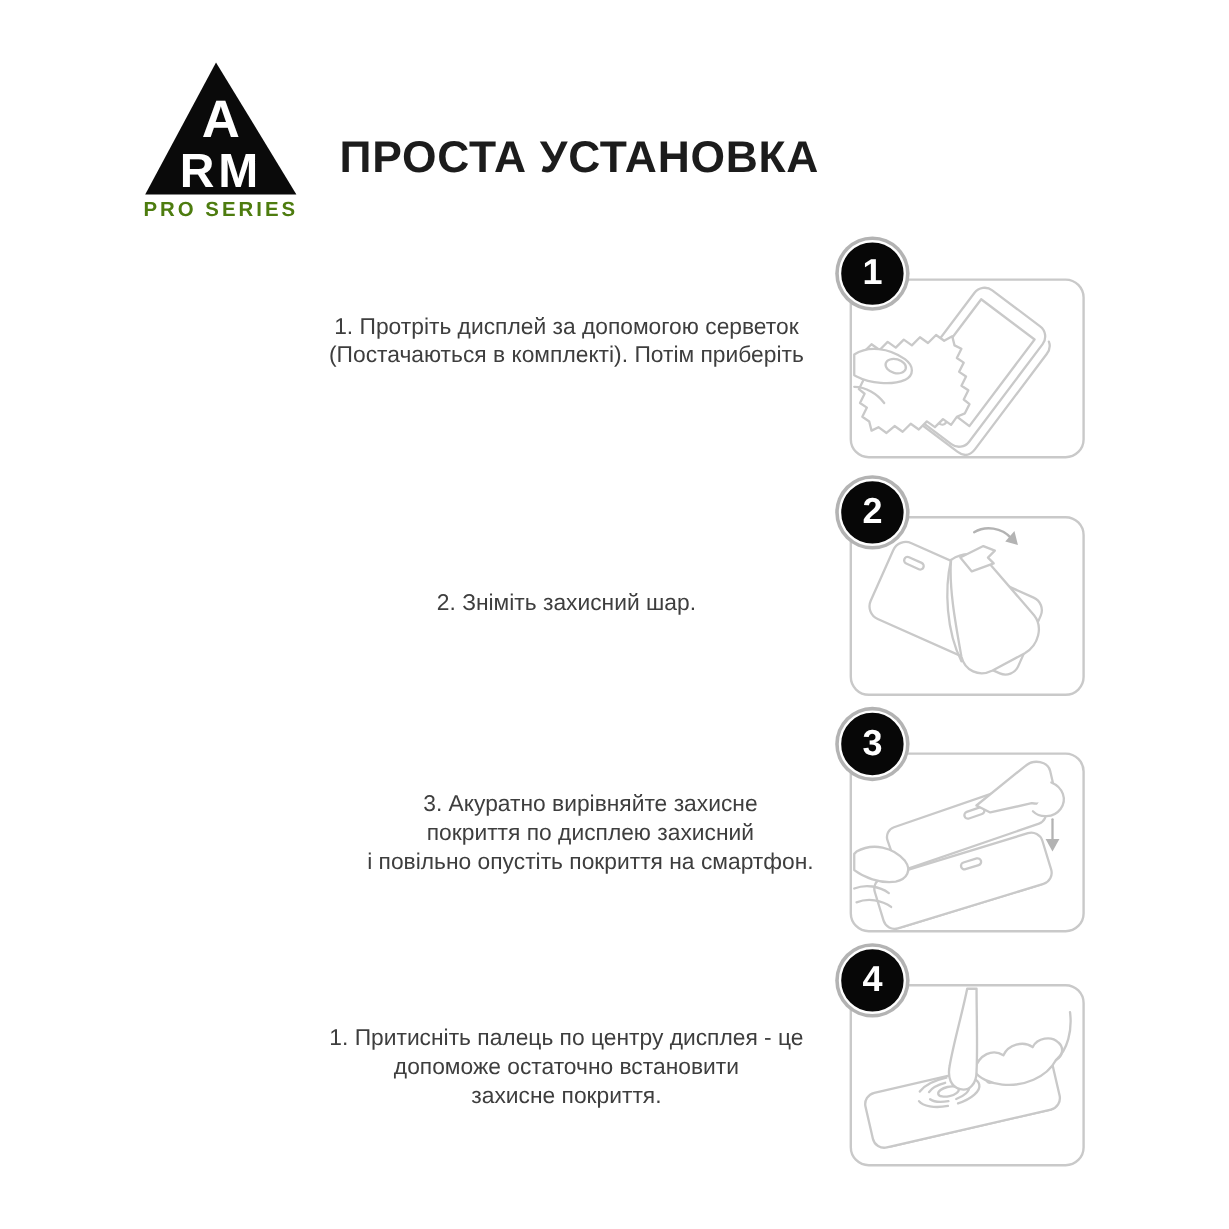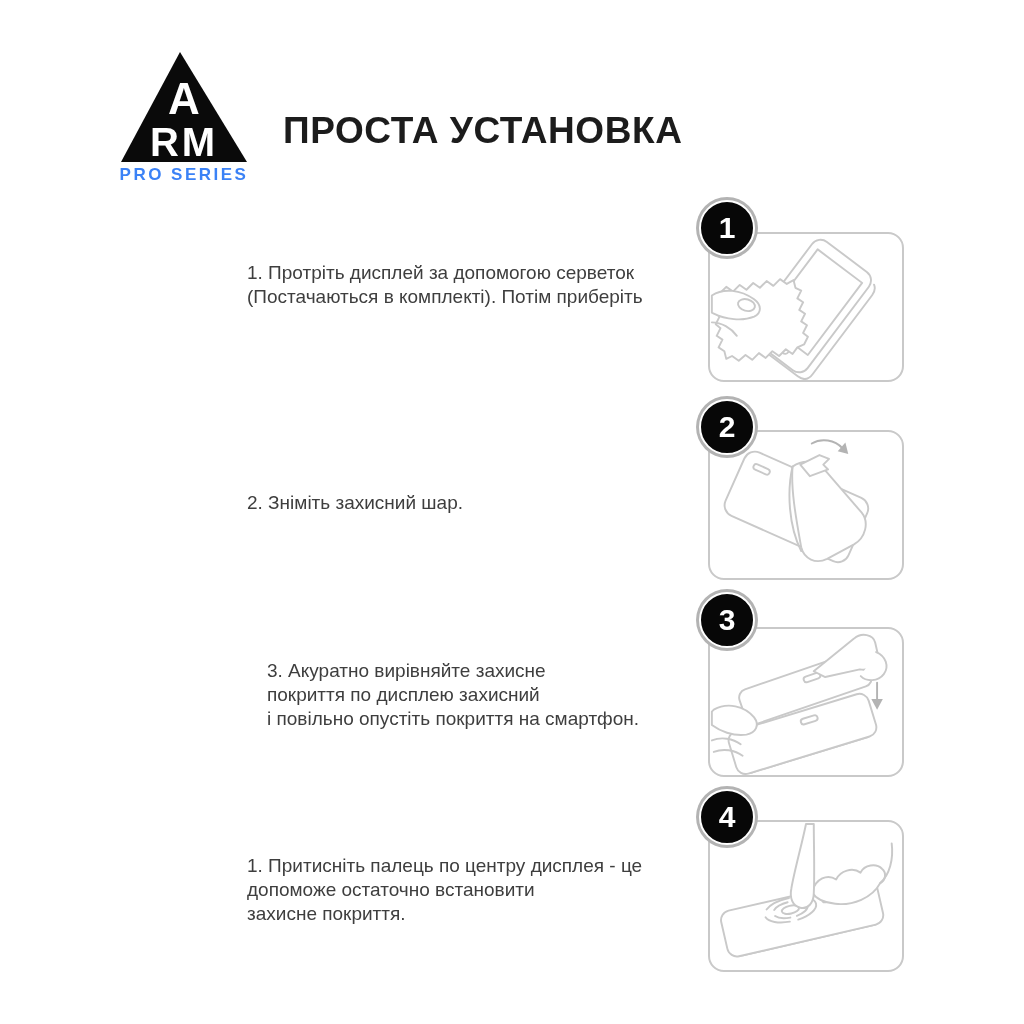--- a/index.html
+++ b/index.html
@@ -4,31 +4,31 @@
 <style>
   html,body{margin:0;padding:0;background:#ffffff;}
   .page{
     position:relative;width:1024px;height:1024px;background:#ffffff;
     font-family:"Liberation Sans", sans-serif;overflow:hidden;
   }
   
   .logo{position:absolute;left:118px;top:50px;width:132px;}
   .logo-sub{
     position:absolute;left:66px;top:115px;transform:translateX(-50%);
-    font-size:17px;font-weight:800;letter-spacing:2.5px;color:#3b82f6;white-space:nowrap;
+    font-size:17px;font-weight:800;letter-spacing:2.5px;color:#4d7c0f;white-space:nowrap;
   }
   
   .title{
     position:absolute;left:283px;top:110px;margin:0;
     font-size:37px;font-weight:800;letter-spacing:0.6px;color:#1c1c1c;white-space:nowrap;
   }
   
   .step-text{
     position:absolute;left:247px;width:450px;
-    font-size:19px;line-height:24px;color:#3e3e3e;
+    font-size:19px;line-height:24px;color:#3e3e3e;text-align:center;
   }
   .step-text.t1{top:261px;}
   .step-text.t2{top:491px;}
   .step-text.t3{top:659px;margin-left:20px;}
   .step-text.t4{top:854px;}
   
   .illus-box{
     position:absolute;left:708px;width:196px;height:150px;
     border:2px solid #c9c9c9;border-radius:16px;background:#ffffff;box-sizing:border-box;
   }

